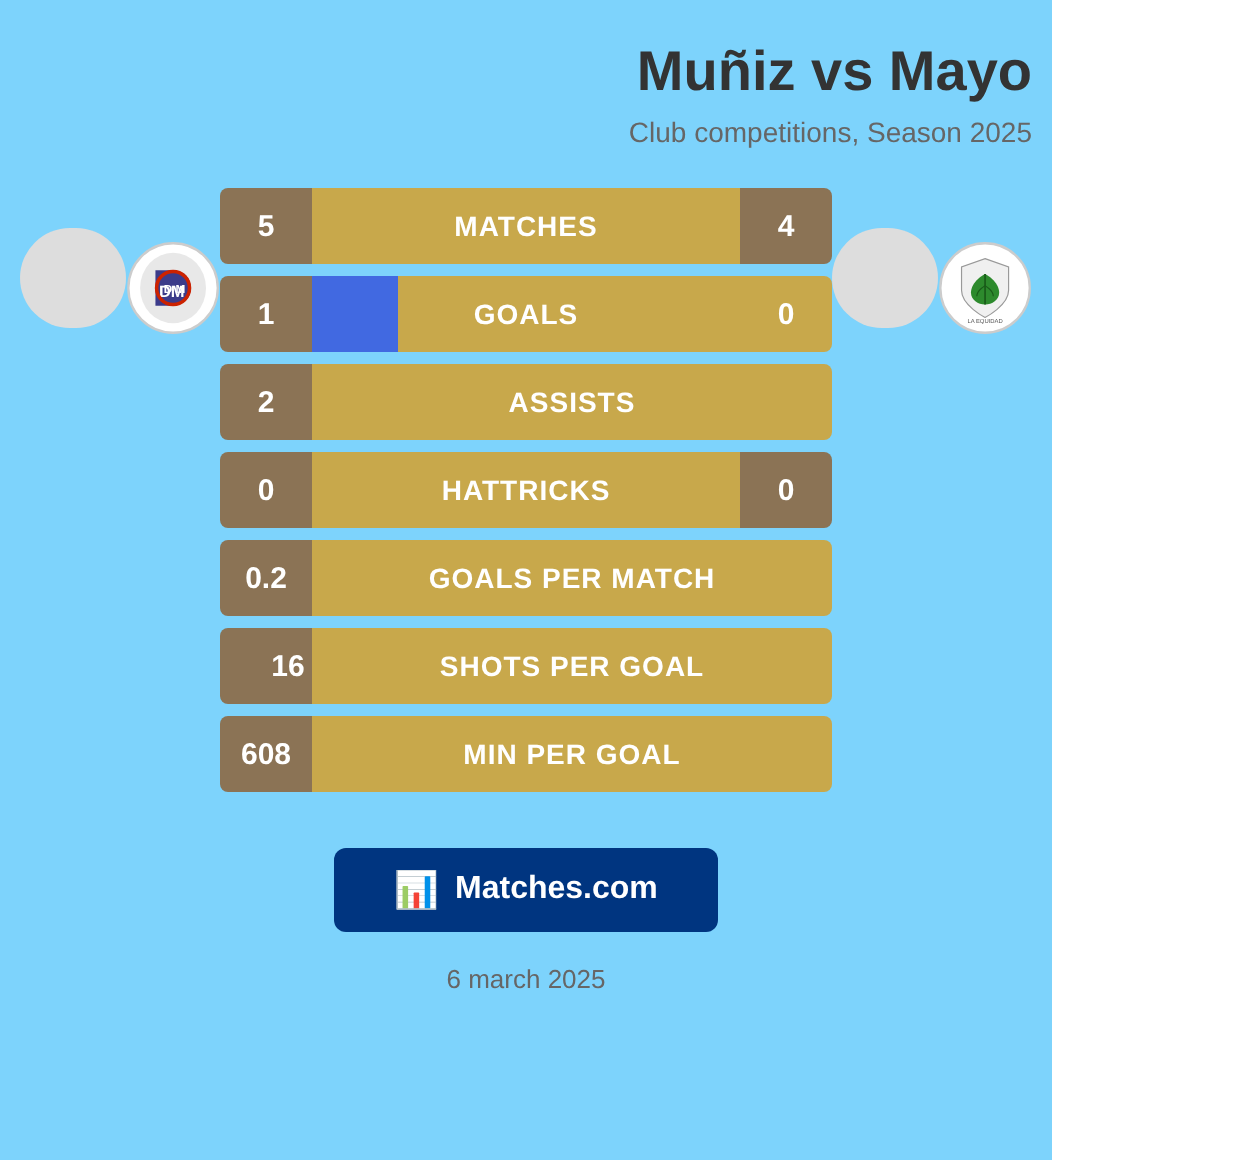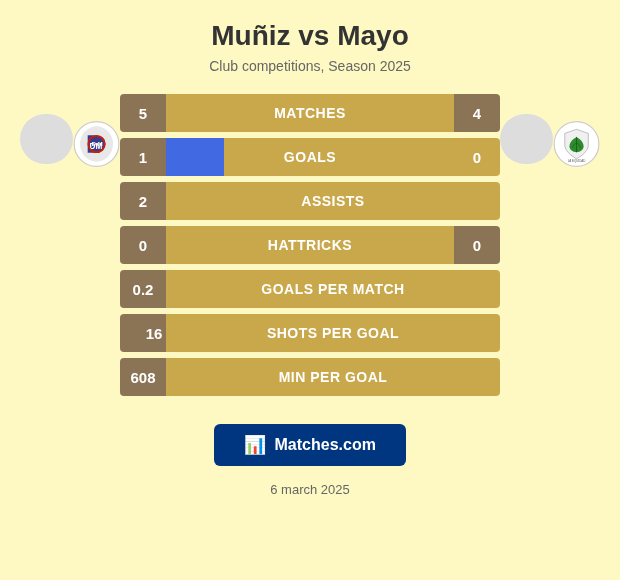--- a/index.html
+++ b/index.html
@@ -5,26 +5,26 @@
     * { box-sizing: border-box; margin: 0; padding: 0; }
     body {
       width: 620px;
       height: 580px;
       background: #fff;
       font-family: Arial, sans-serif;
       overflow: hidden;
     }
 
     .container {
-      width: 620px;
+      width: 526px;
       height: 580px;
-      background: #fef9c3;
+      background: #7dd3fc;
       display: flex;
       flex-direction: column;
-      align-items: center;
+      align-items: flex-end;
       padding: 20px 10px 10px;
     }
 
     .title {
       font-size: 28px;
       font-weight: bold;
       color: #333;
       margin-bottom: 6px;
       text-align: center;
     }

